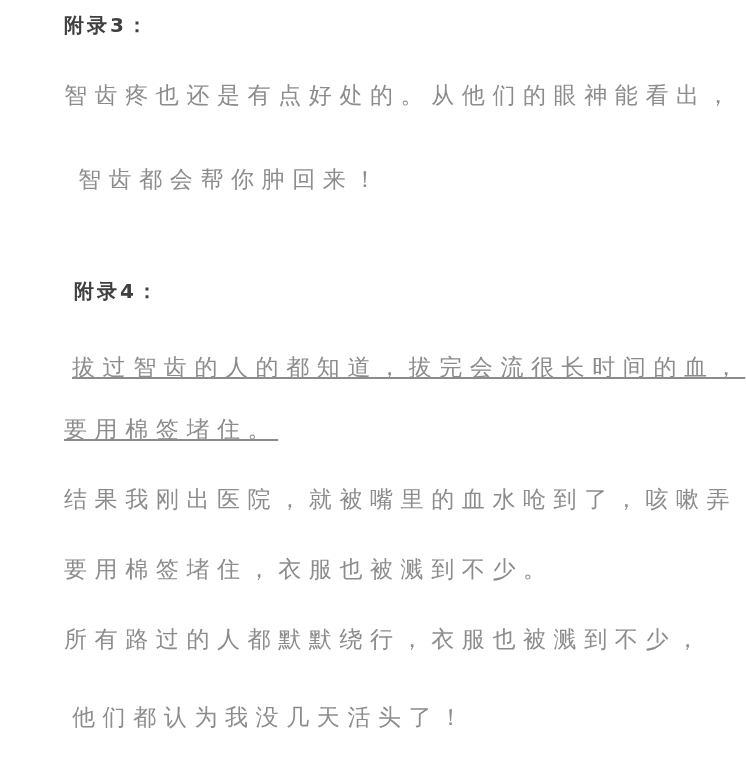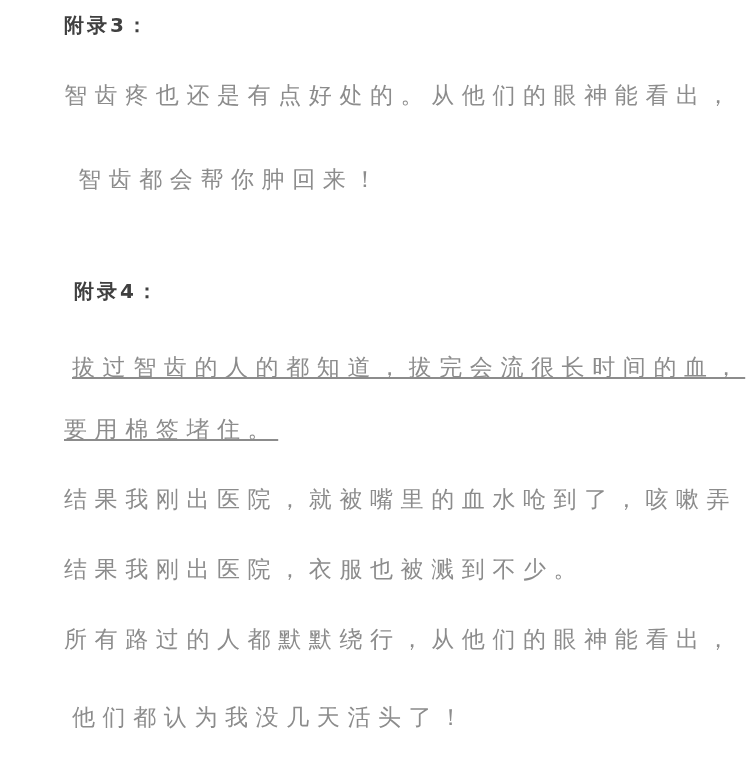--- a/index.html
+++ b/index.html
@@ -44,16 +44,16 @@
 <div class="article">
 
   <div class="line heading" style="top:10px;">附录3：</div>
   <p class="line" style="top:80px; margin:0;">智齿疼也还是有点好处的。从他们的眼神能看出，</p>
   <p class="line" style="top:150px; margin:14px;">智齿都会帮你肿回来！</p>
 
   <div class="line heading" style="top:276px;margin-left:10px;">附录4：</div>
   <p class="line" style="top:344px; margin:8px;text-decoration:underline;">拔过智齿的人的都知道，拔完会流很长时间的血，</p>
   <p class="line" style="top:414px; margin:0;text-decoration:underline;">要用棉签堵住。</p>
   <p class="line" style="top:484px; margin:0;text-align:right;">结果我刚出医院，就被嘴里的血水呛到了，咳嗽弄</p>
-  <p class="line" style="top:554px; margin:0;">结果我刚出医院，衣服也被溅到不少。</p>
-  <p class="line" style="top:624px; margin:0;">所有路过的人都默默绕行，从他们的眼神能看出，</p>
+  <p class="line" style="top:554px; margin:0;">要用棉签堵住，衣服也被溅到不少。</p>
+  <p class="line" style="top:624px; margin:0;">所有路过的人都默默绕行，衣服也被溅到不少，</p>
   <p class="line" style="top:694px; margin:8px;">他们都认为我没几天活头了！</p>
 </div>
 
 </body></html>

